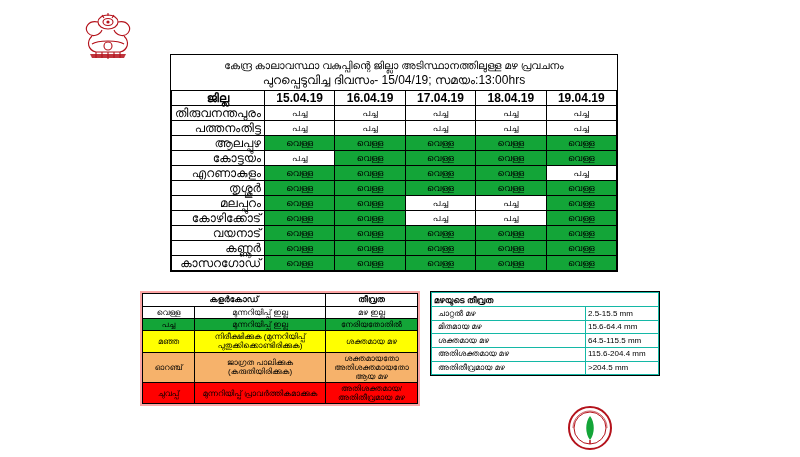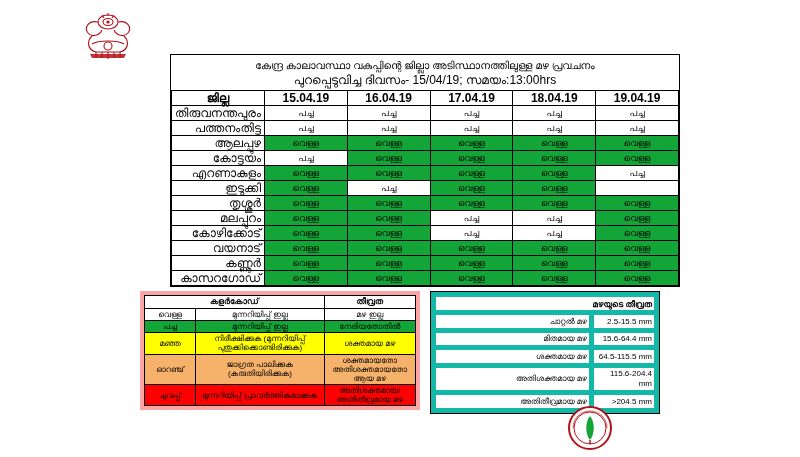--- a/index.html
+++ b/index.html
@@ -13,21 +13,21 @@
   .page{position:absolute;inset:0;}
 
   
   .logo{
     position:absolute;left:78px;top:8px;width:60px;height:56px;
   }
   .logo svg{display:block;}
 
   
   .card{
-    position:absolute;left:170px;top:54px;width:510px;
+    position:absolute;left:170px;top:54px;width:448px;
     border:1px solid #000;background:#fff;
     box-sizing:border-box;
   }
   .card .hdr{
     text-align:center;
     font-size:10.5px;
     line-height:1.35;
     padding:3px 2px 2px 2px;
     color:#000;
   }
@@ -51,21 +51,21 @@
     font-size:12px;
     background:#fff;
   }
   table.main th.distHdr{width:92px;}
   .cell-green{background:#13a538;color:#fff;font-size:8.5px;}
   .cell-white{background:#fff;color:#13a538;font-size:8.5px;}
 
   
   .legend{
     position:absolute;left:140px;top:291px;width:280px;
-    border:4px solid #fca5a5;box-sizing:border-box;background:#fff;
+    border:2px solid #fca5a5;box-sizing:border-box;background:#fff;
   }
   .legend table td,.legend table th{
     border:1px solid #000;
     font-size:8px;
     text-align:center;
     padding:1px 2px;
     color:#000;
     vertical-align:middle;
     line-height:1.15;
   }
@@ -73,23 +73,23 @@
   .legend .c1{width:52px;}
   .legend .c2{width:136px;margin-left:10px;}
   .legend .c3{width:90px;}
 
   
   .intensity{
     position:absolute;left:430px;top:291px;width:230px;
     border:1px solid #000;box-sizing:border-box;background:#fff;
   }
   .intensity table td,.intensity table th{
-    border:5px solid #14b8a6;
+    border:1px solid #14b8a6;
     font-size:8px;
-    text-align:right;
+    text-align:left;
     padding:1.5px 2px;
     color:#000;
     line-height:1.2;
   }
   .intensity table th{font-weight:bold;font-size:8.5px;}
   .intensity .lab{width:145px;padding-left:6px;}
 
   
   .emblem{
     position:absolute;left:565px;top:404px;width:50px;height:48px;
@@ -177,28 +177,20 @@
           </tr>
           <tr>
             <td class="dist">എറണാകുളം</td>
             <td class="cell-green">വെള്ള</td>
             <td class="cell-green">വെള്ള</td>
             <td class="cell-green">വെള്ള</td>
             <td class="cell-green">വെള്ള</td>
             <td class="cell-white">പച്ച</td>
           </tr>
           <tr>
-            <td class="dist">ഇടുക്കി</td>
-            <td class="cell-green">വെള്ള</td>
-            <td class="cell-white">പച്ച</td>
-            <td class="cell-green">വെള്ള</td>
-            <td class="cell-green">വെള്ള</td>
-            <td class="cell-white"></td>
-          </tr>
-          <tr>
             <td class="dist">തൃശ്ശൂർ</td>
             <td class="cell-green">വെള്ള</td>
             <td class="cell-green">വെള്ള</td>
             <td class="cell-green">വെള്ള</td>
             <td class="cell-green">വെള്ള</td>
             <td class="cell-green">വെള്ള</td>
           </tr>
           <tr>
             <td class="dist">മലപ്പുറം</td>
             <td class="cell-green">വെള്ള</td>

